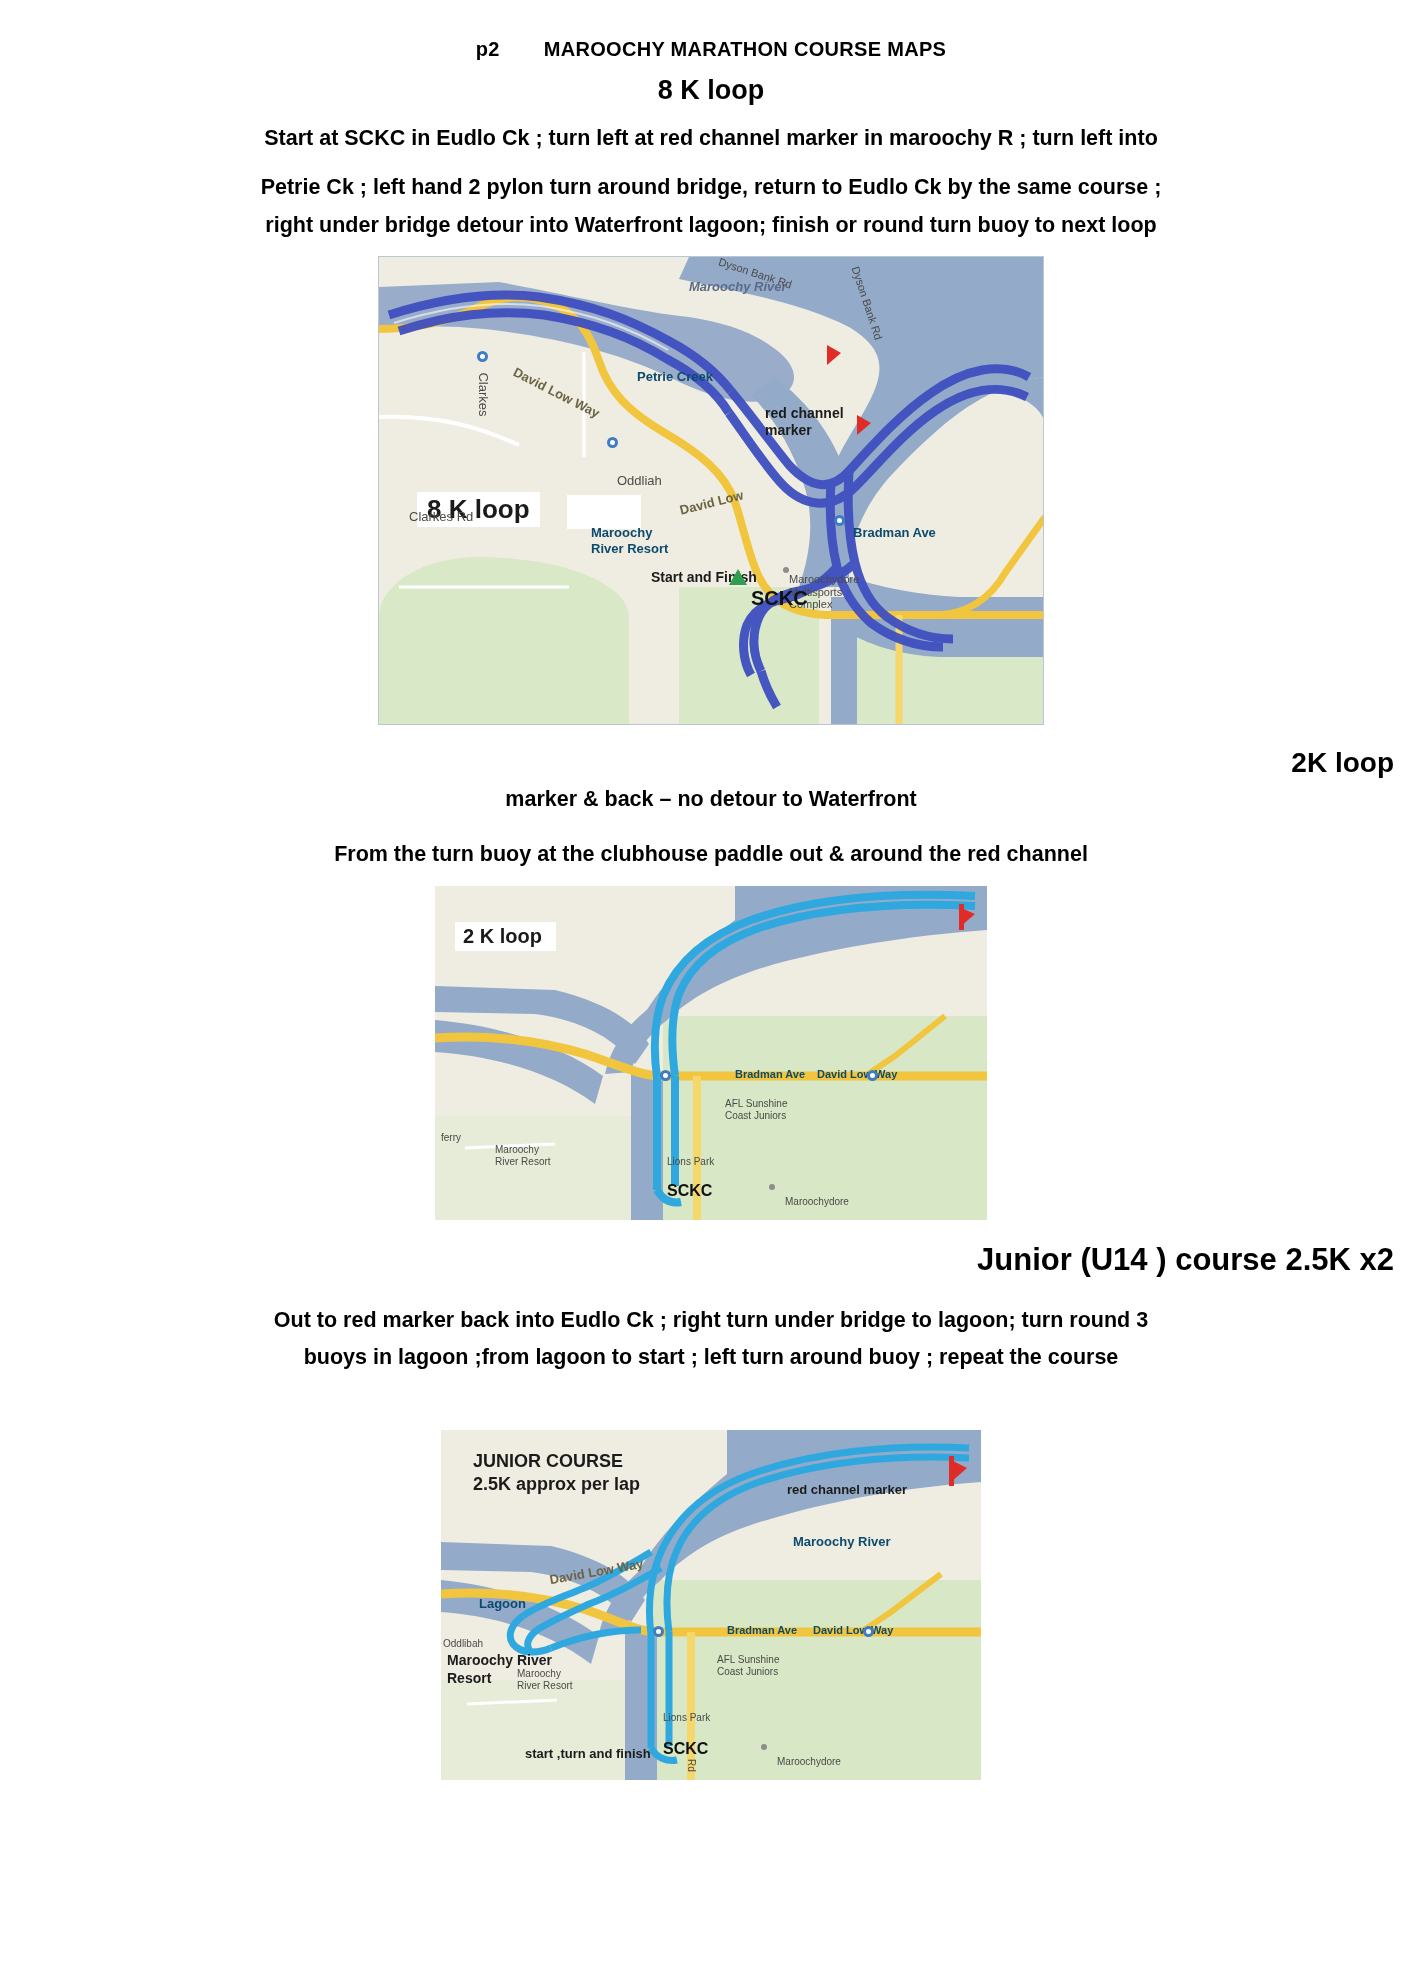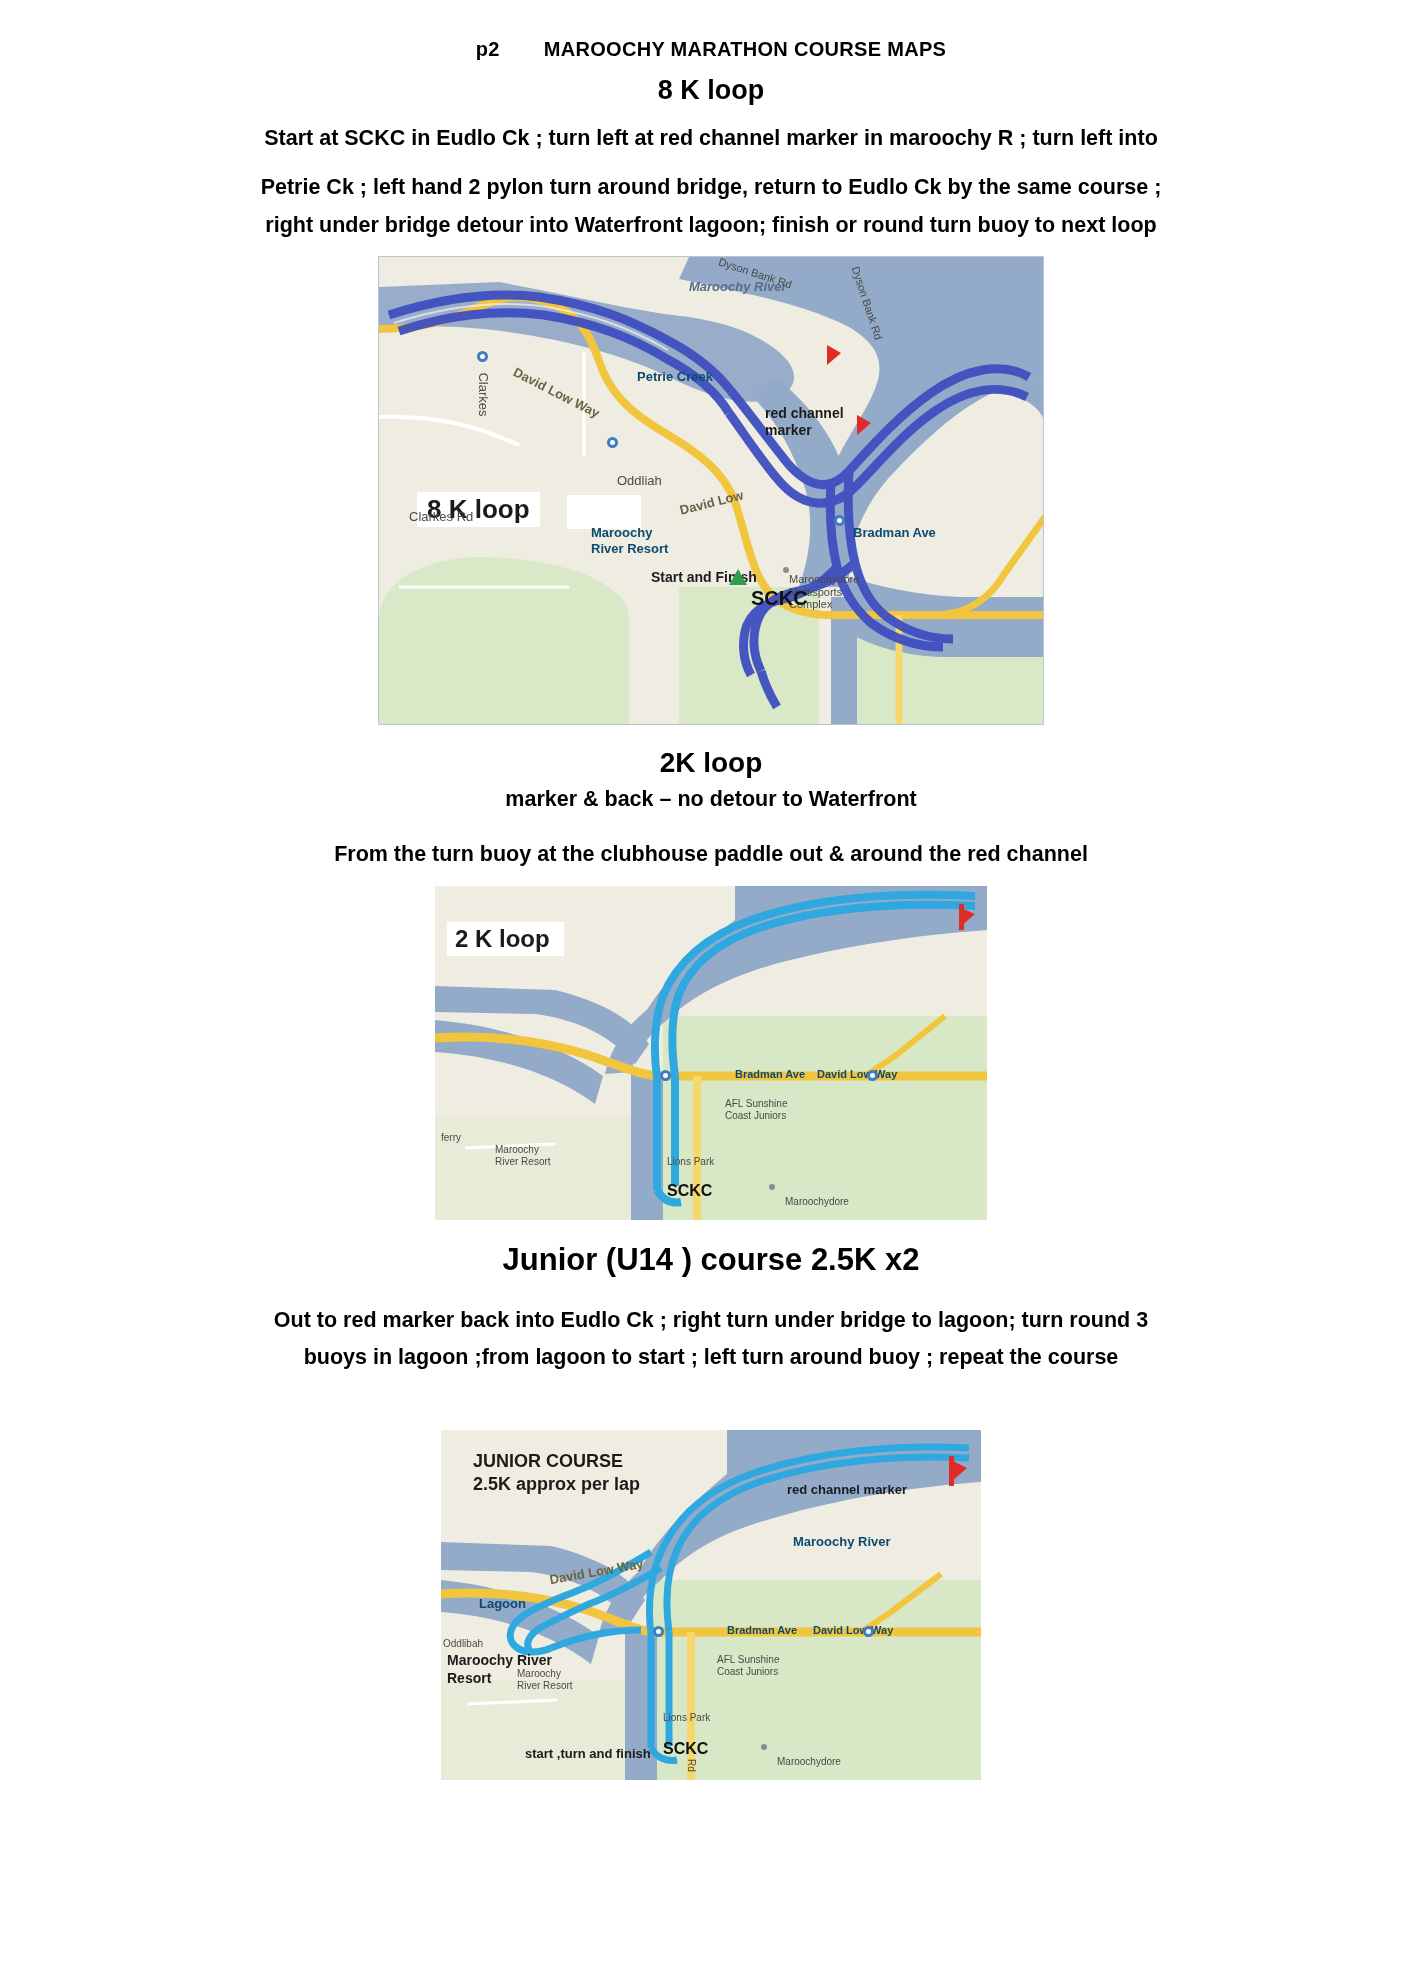--- a/index.html
+++ b/index.html
@@ -39,21 +39,21 @@
     margin-top: 14px;
   }
   .para {
     text-align: center;
     font-size: 21.5px;
     font-weight: bold;
     line-height: 1.55;
     margin: 16px 22px 0 22px;
   }
   .section-heading {
-    text-align: center;
+    text-align: right;
     font-size: 28px;
     font-weight: bold;
     margin-top: 22px;
   }
   .section-heading.big {
     font-size: 31px;
   }
   .map-wrap {
     display: flex;
     justify-content: center;
@@ -265,21 +265,21 @@
       <svg width="552" height="334" style="position:absolute;left:0;top:0;">
         <g stroke="#2fa8e0" stroke-width="8" fill="none">
           <path d="M240,190 C236,160 236,130 244,108 C256,78 284,56 324,42 C384,22 460,16 540,20"></path>
           <path d="M222,192 C218,162 220,132 228,110 C242,76 272,50 316,34 C378,12 458,6 540,10"></path>
           <path d="M240,190 C240,230 240,268 240,300"></path>
           <path d="M222,192 C222,232 222,272 222,304"></path>
           <path d="M222,304 C228,314 236,318 246,316"></path>
         </g>
       </svg>
 
-      <div class="loop-badge small" style="left:12px;top:36px;font-size:24px;">2 K loop</div>
+      <div class="loop-badge small" style="left:20px;top:36px;font-size:20px;">2 K loop</div>
 
       <svg width="552" height="334" style="position:absolute;left:0;top:0;">
         <polygon points="526,22 540,28 526,40" fill="#e02b26"></polygon>
         <rect x="524" y="18" width="5" height="26" fill="#e02b26"></rect>
       </svg>
 
       <div class="map-label dark" style="left:300px;top:182px;font-size:11px;">Bradman Ave</div>
       <div class="map-label dark" style="left:382px;top:182px;font-size:11px;">David Low Way</div>
       <div class="map-label" style="left:290px;top:212px;width:66px;white-space:normal;font-size:10px;line-height:1.2;">AFL Sunshine Coast Juniors</div>
       <div class="map-label" style="left:232px;top:270px;font-size:10px;">Lions Park</div>

